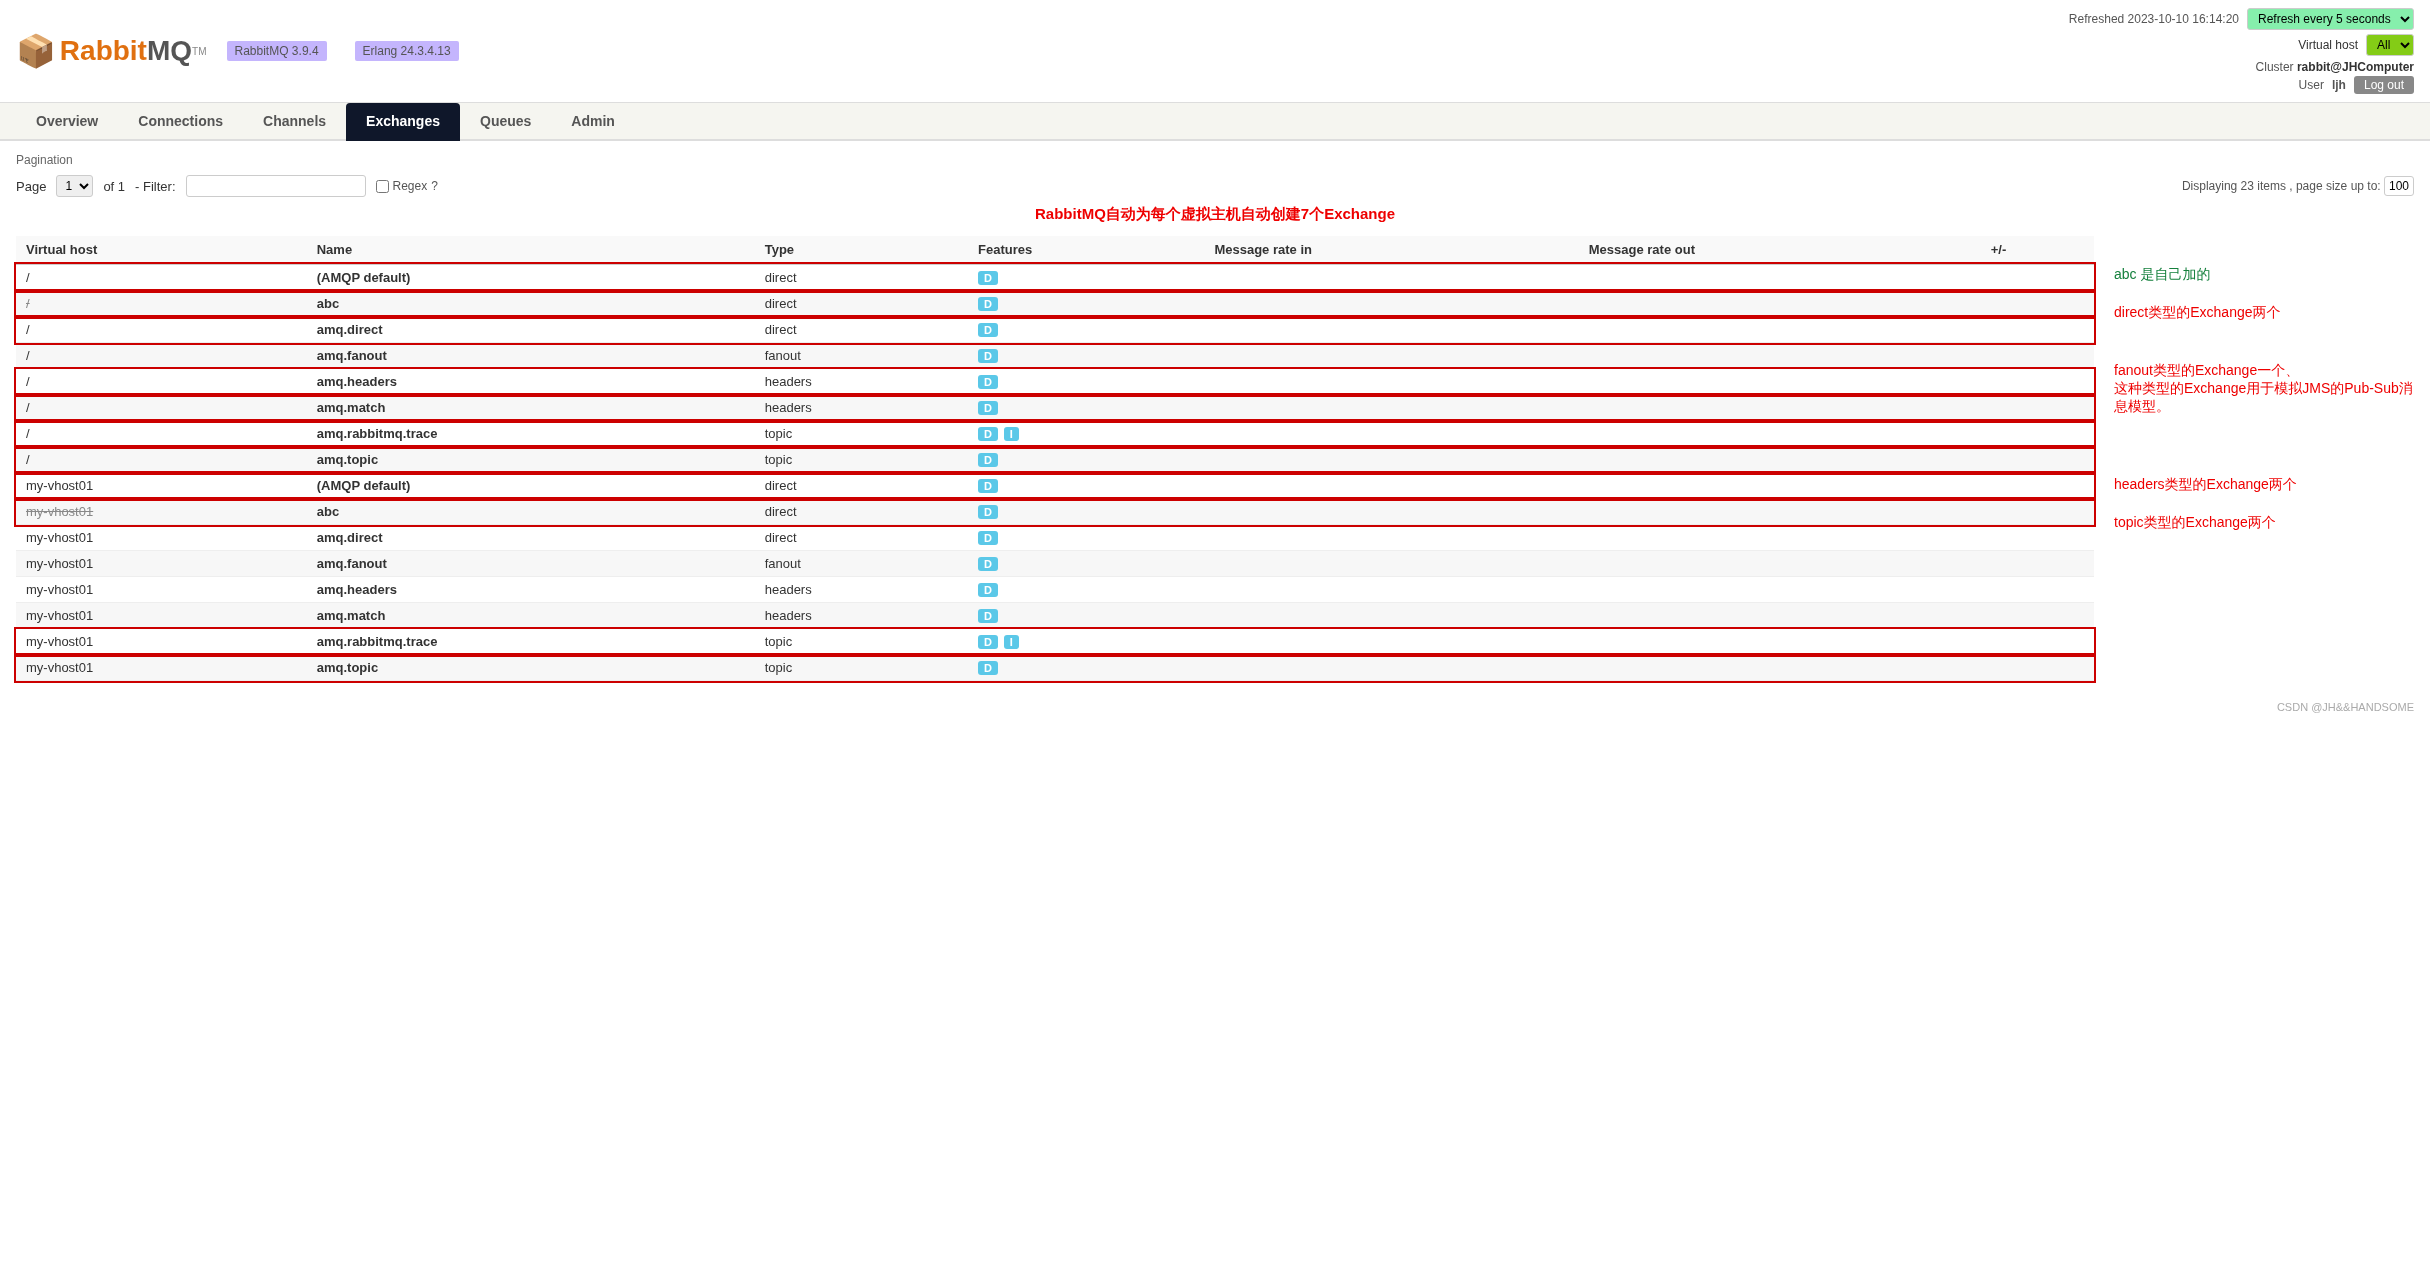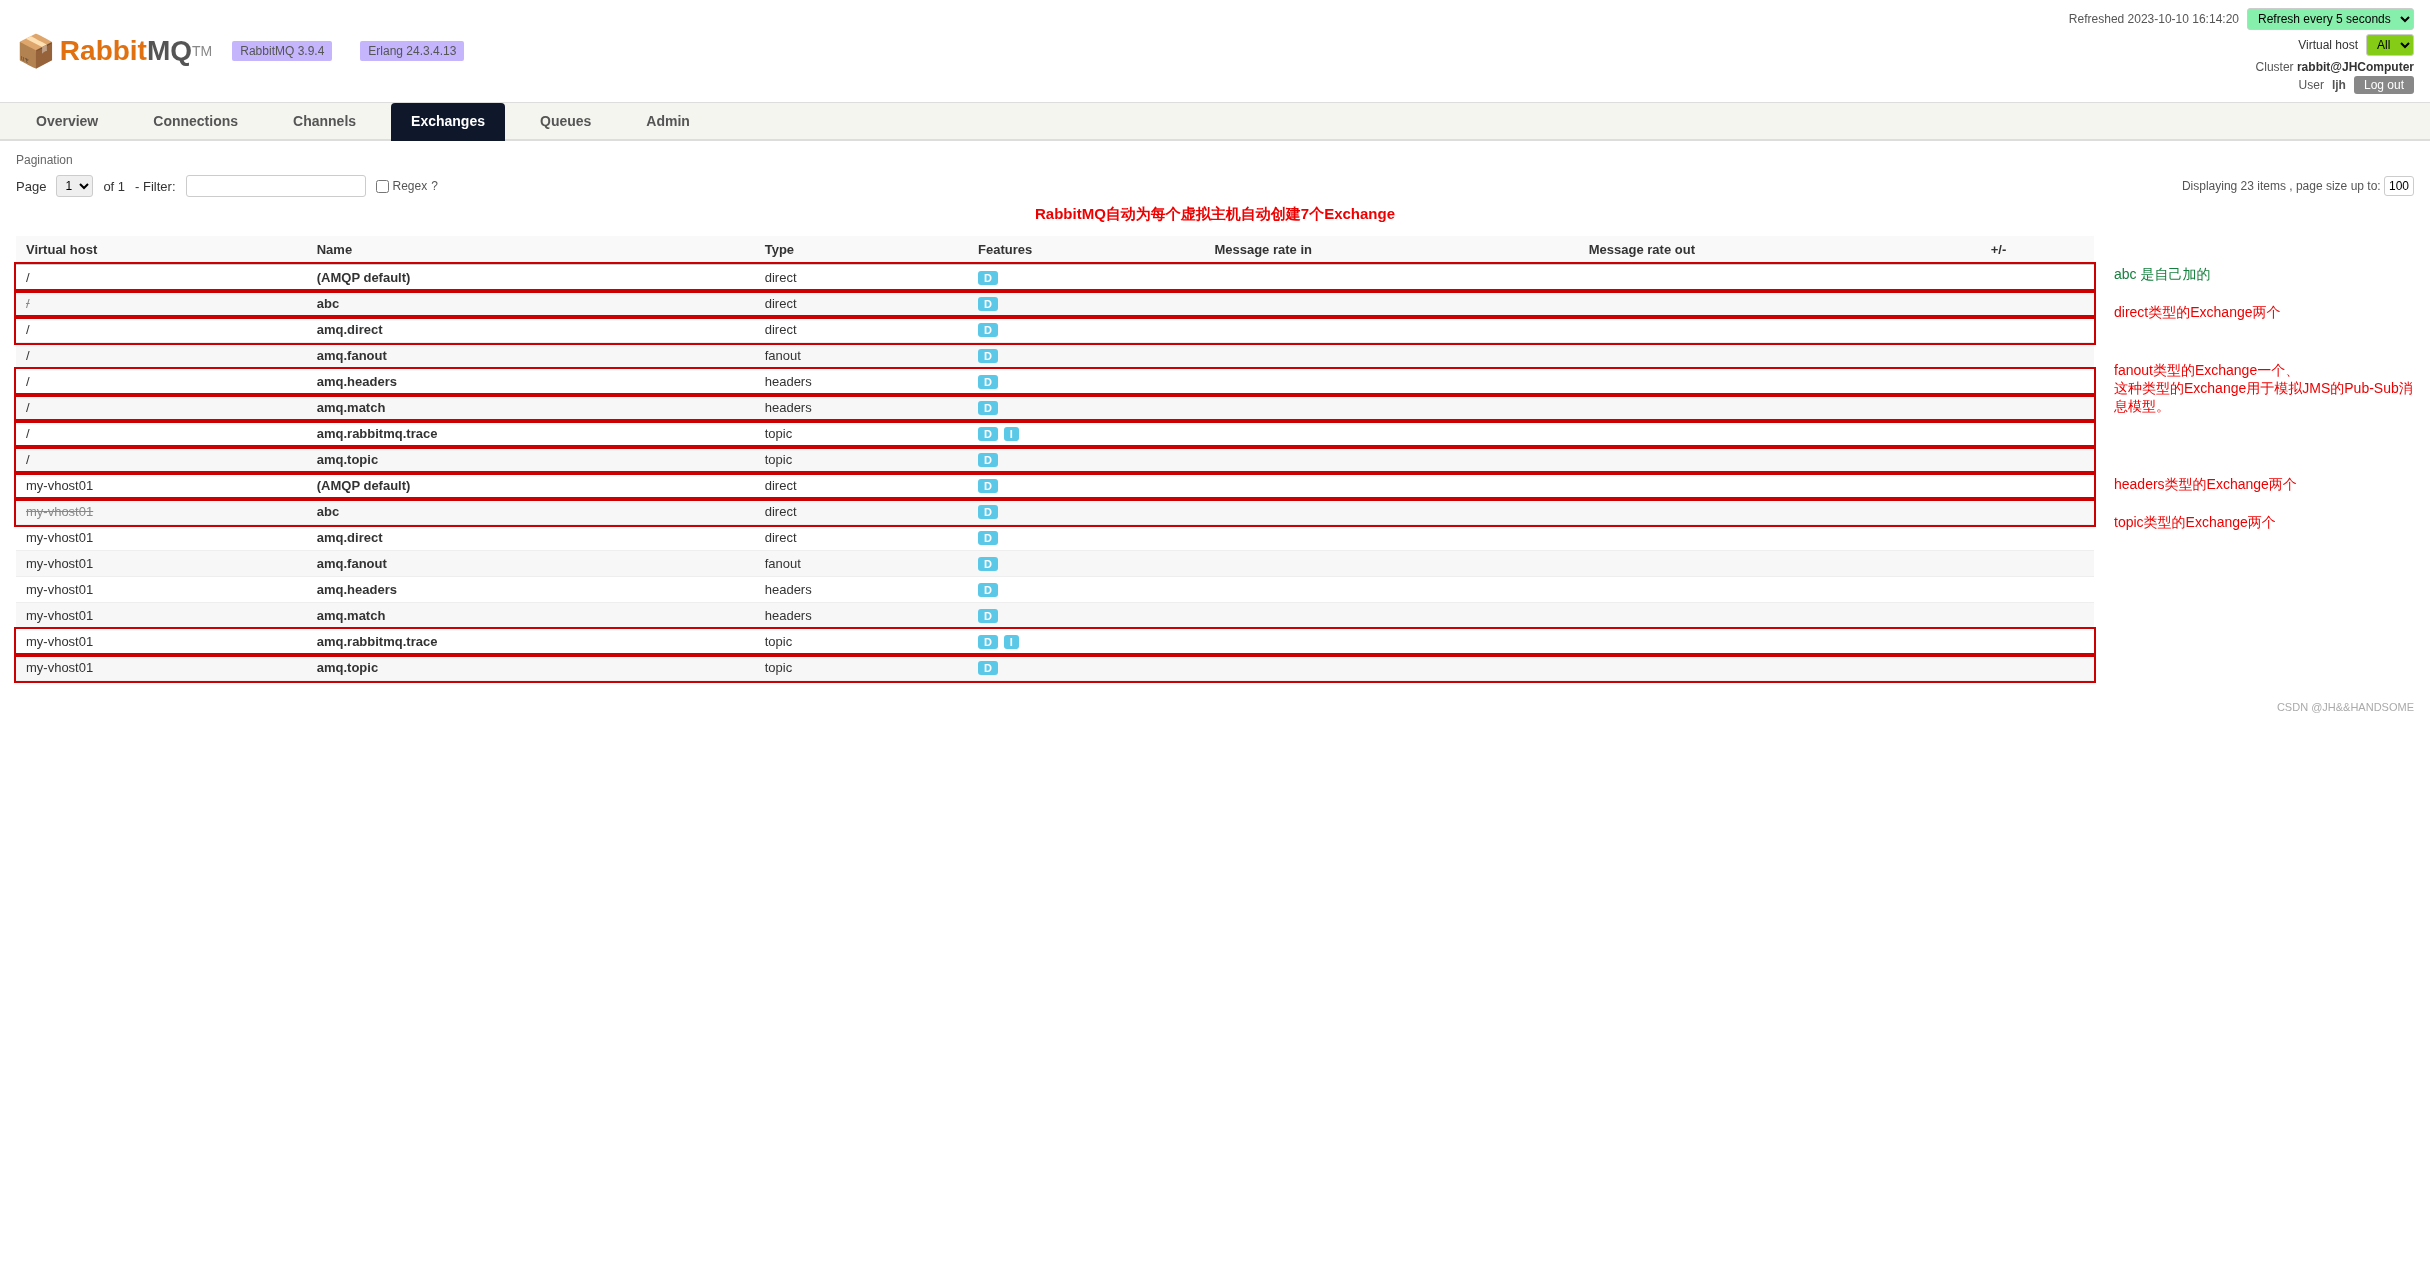--- a/index.html
+++ b/index.html
@@ -25,21 +25,21 @@
       font-size: 28px;
       font-weight: bold;
     }
     .logo-icon {
       color: #e07010;
       font-size: 32px;
       margin-right: 4px;
     }
     .logo-rabbit { color: #e07010; }
     .logo-mq { color: #555; }
-    .logo-tm { font-size: 14px; color: #888; vertical-align: super; font-weight: normal; }
+    .logo-tm { font-size: 10px; color: #888; vertical-align: super; font-weight: normal; }
     .version-badge {
       background: #c4b5fd;
       border-radius: 2px;
       padding: 3px 8px;
       font-size: 12px;
       color: #555;
       margin-right: 8px;
     }
     .header-right {
       margin-left: auto;
@@ -87,21 +87,20 @@
       font-size: 12px;
       cursor: pointer;
     }
 
     
     .nav-bar {
       display: flex;
       background: #f5f5f0;
       border-bottom: 2px solid #ddd;
       padding: 0 16px;
-      gap: 15px;
     }
     .nav-item {
       padding: 10px 20px;
       cursor: pointer;
       font-size: 14px;
       font-weight: 600;
       color: #555;
       border-bottom: 2px solid transparent;
       margin-bottom: -2px;
     }

